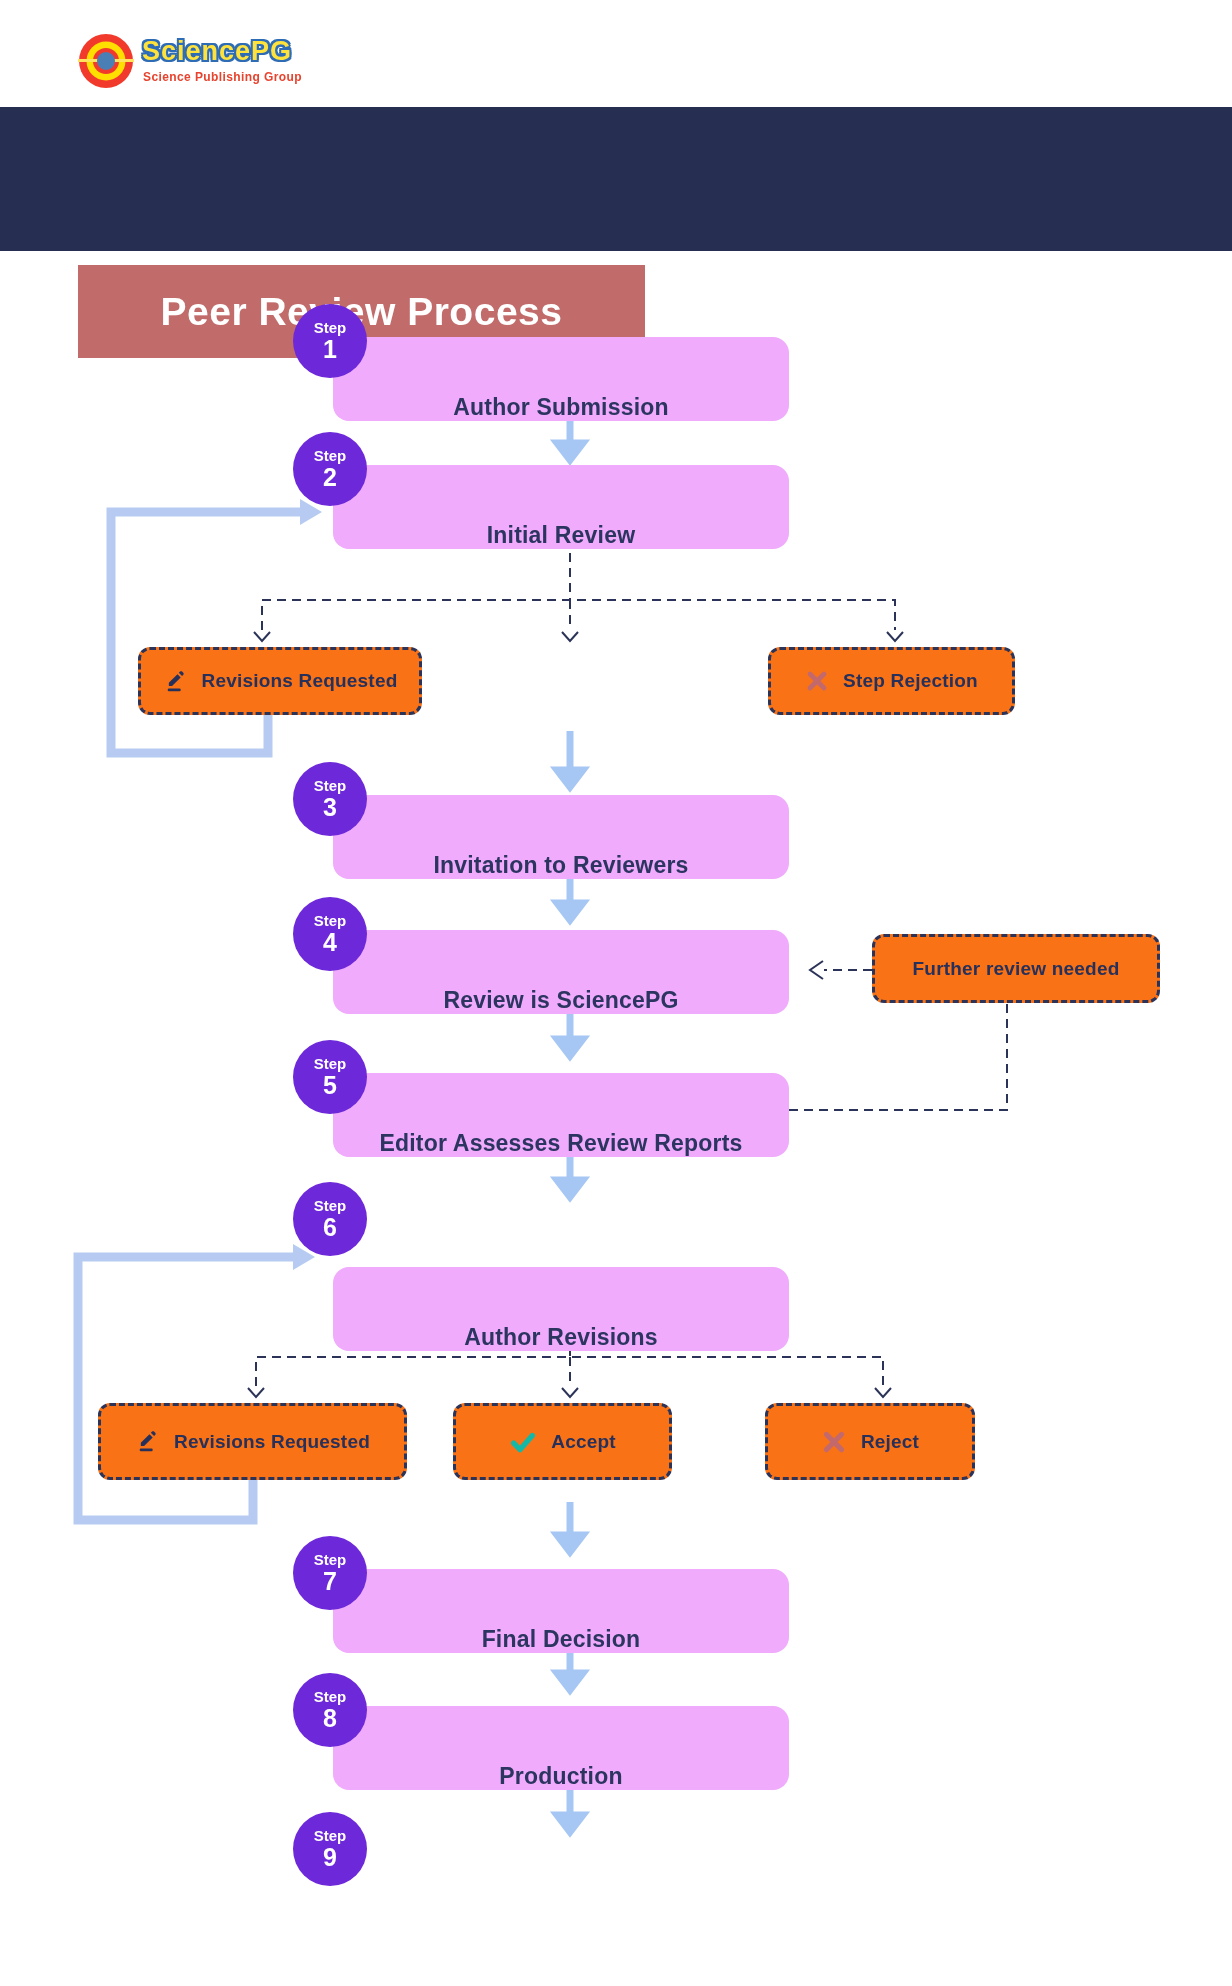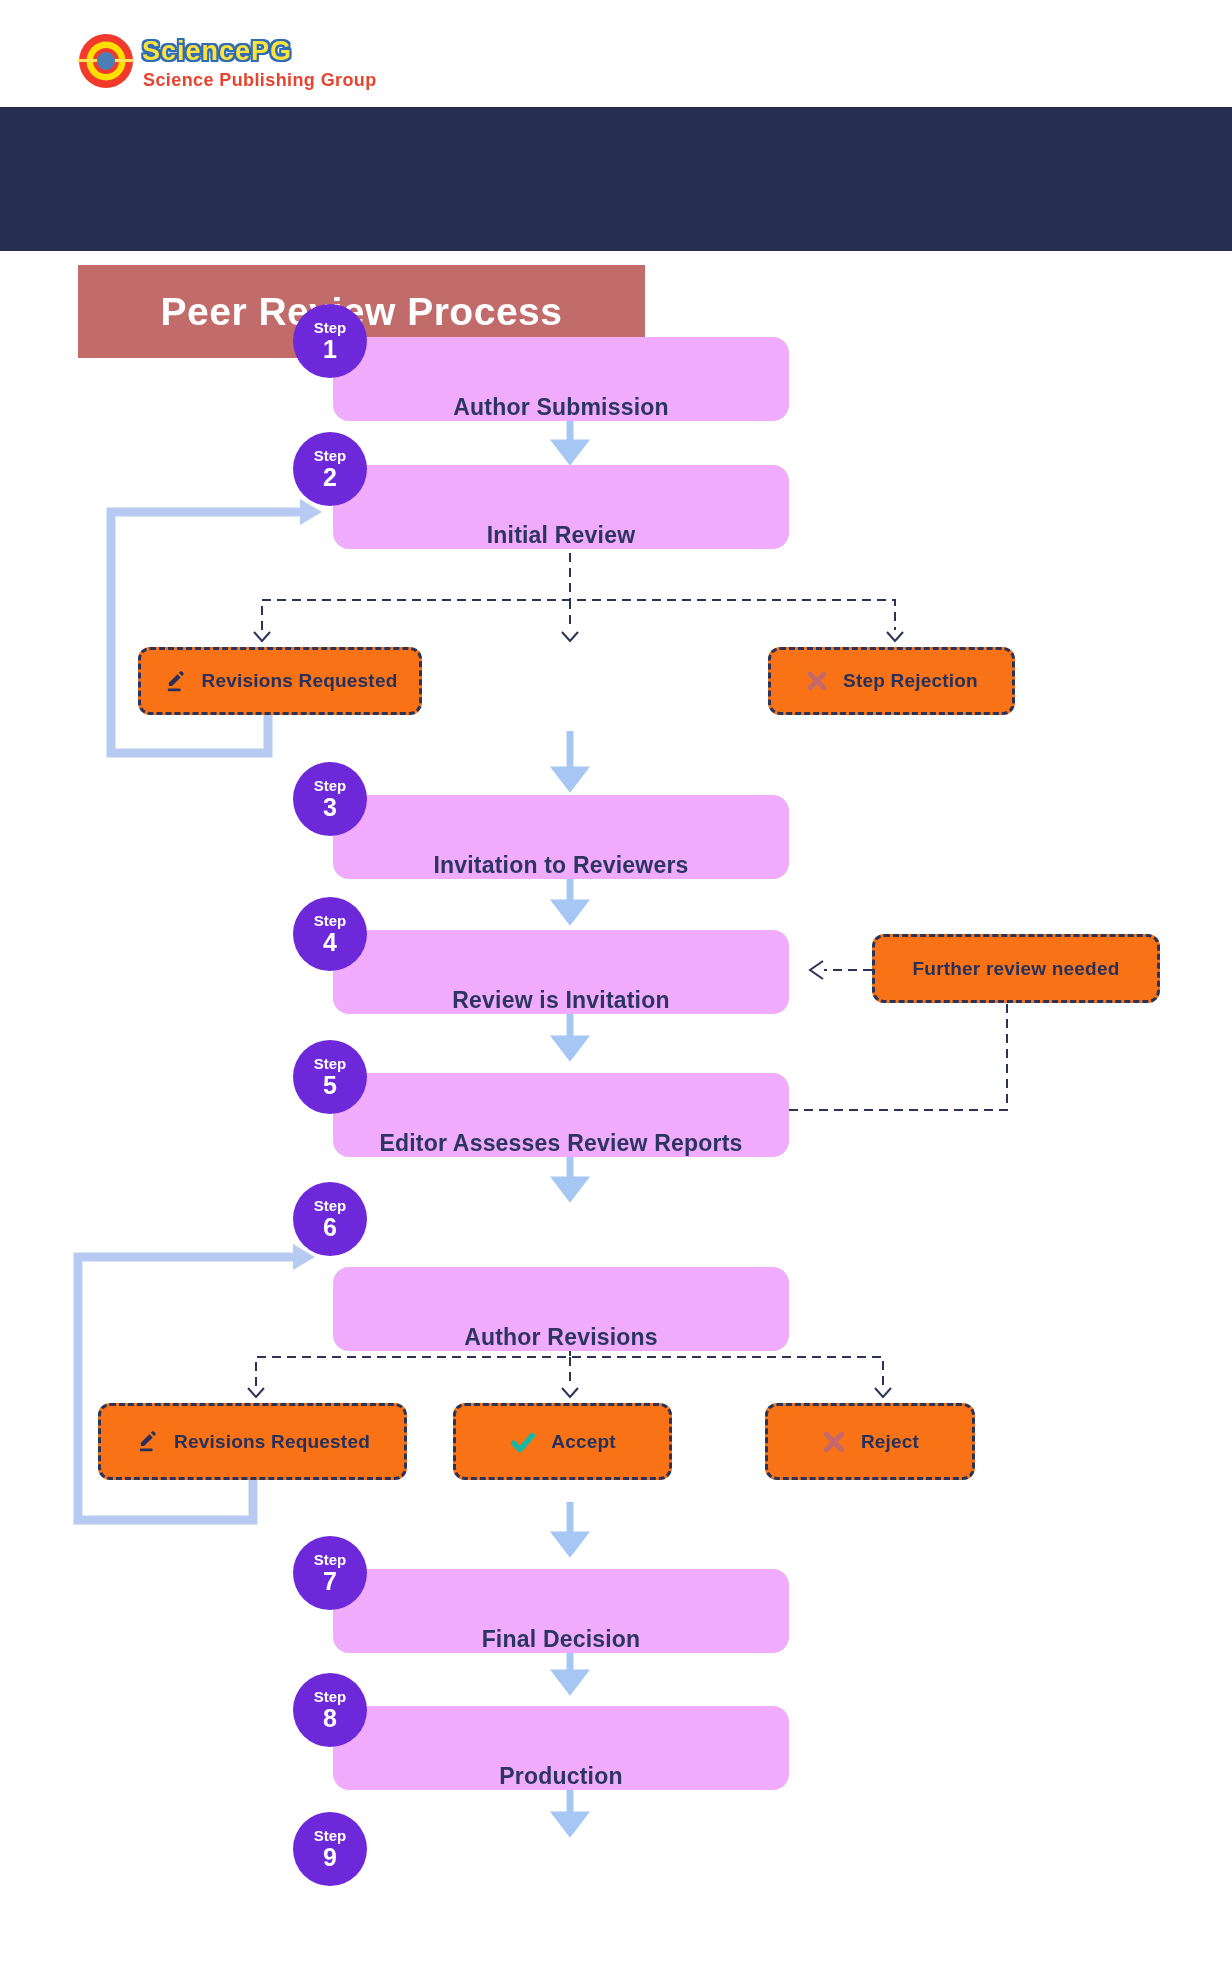--- a/index.html
+++ b/index.html
@@ -6,21 +6,21 @@
   #page{position:relative;width:1232px;height:1986px;background:#ffffff;overflow:hidden;
         font-family:"Liberation Sans",sans-serif;}
 
   
   .header{position:absolute;left:0;top:0;width:1232px;height:107px;background:#ffffff;padding-left:32px;}
   .logo{position:absolute;left:78px;top:33px;width:56px;height:56px;}
   .logo-title{position:absolute;left:142px;top:36px;font-size:27px;font-weight:bold;
       color:#ffe23c;letter-spacing:1px;
       text-shadow:-2px -2px 0 #2e6cb5,2px -2px 0 #2e6cb5,-2px 2px 0 #2e6cb5,2px 2px 0 #2e6cb5,
                   -2px 0 0 #2e6cb5,2px 0 0 #2e6cb5,0 -2px 0 #2e6cb5,0 2px 0 #2e6cb5;}
-  .logo-sub{position:absolute;left:143px;top:70px;font-size:18px;font-weight:bold;
+  .logo-sub{position:absolute;left:143px;top:70px;font-size:12px;font-weight:bold;
       color:#e8432e;letter-spacing:.4px;}
 
   
   .band{position:absolute;left:0;top:107px;width:1232px;height:144px;background:#262e52;}
   .title-box{position:absolute;left:78px;top:158px;width:567px;height:93px;background:#c26b6b;
       display:flex;align-items:center;justify-content:center;}
   .title-box h1{margin:0;color:#ffffff;font-size:39px;font-weight:bold;letter-spacing:.5px;}
 
   
   .wires{position:absolute;left:0;top:0;width:1232px;height:1986px;pointer-events:none;}
@@ -152,21 +152,21 @@
 
   <div class="step-box" style="top:795px">
     <span class="lbl">Invitation to Reviewers</span>
   </div>
   <div class="step-circle" style="top:762px">
     <span class="sw">Step</span>
     <span class="sn">3</span>
   </div>
 
   <div class="step-box" style="top:930px">
-    <span class="lbl">Review is Invitation</span>
+    <span class="lbl">Review is SciencePG</span>
   </div>
   <div class="step-circle" style="top:897px">
     <span class="sw">Step</span>
     <span class="sn">4</span>
   </div>
 
   <div class="outcome" style="left:872px;top:934px;width:288px;height:69px">
     <span class="olabel">Further review needed</span>
   </div>
 

